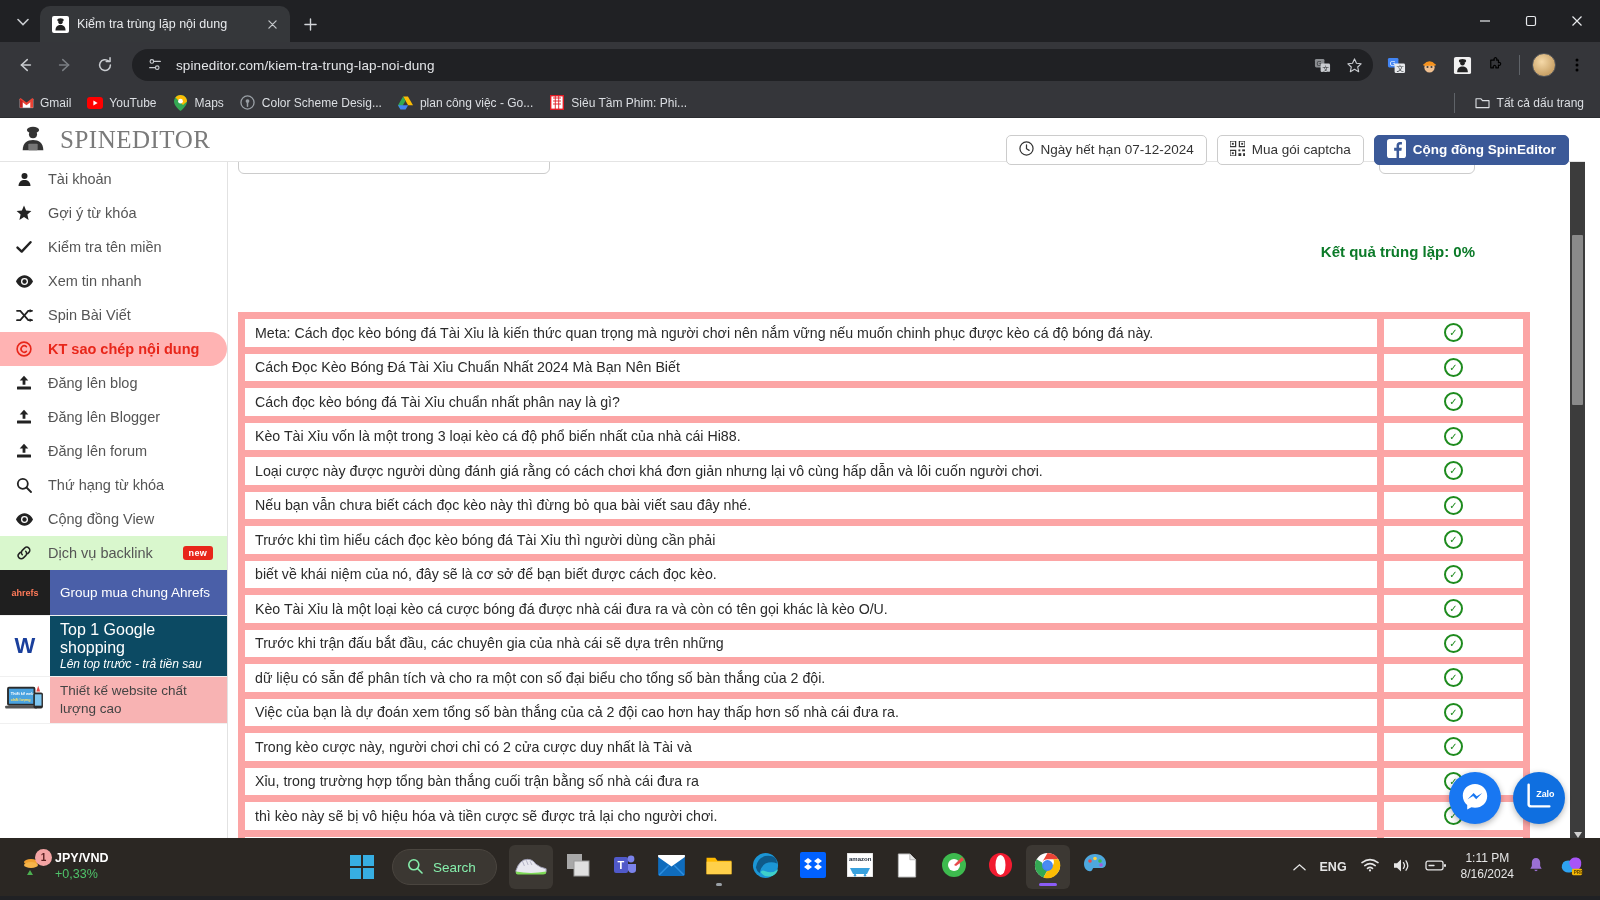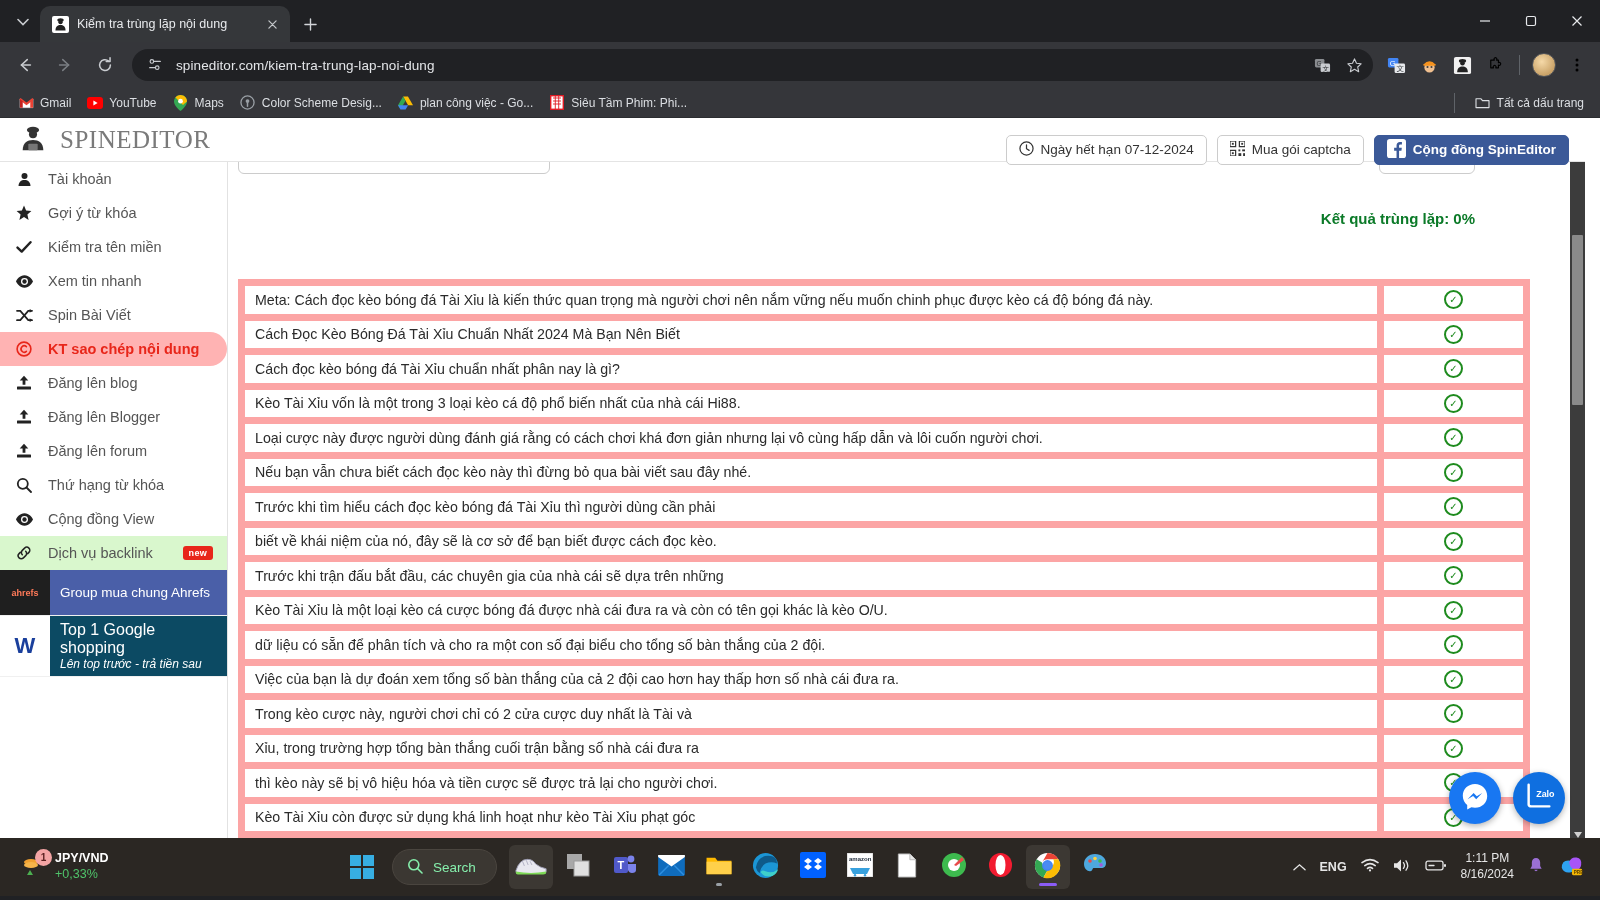--- a/index.html
+++ b/index.html
@@ -200,21 +200,21 @@
     width: 312px; height: 34px;
     border: 1px solid #ccc; border-radius: 6px; background: #fff;
   }
   .stub-btn {
     position: absolute; right: 94px; top: -24px;
     width: 96px; height: 36px;
     border: 1px solid #ccc; border-radius: 6px; background: #fff;
   }
   .result-line {
     text-align: right; padding-right: 94px;
-    color: #0b7a28; font-weight: bold; font-size: 15px;
+    color: #0b7a28; font-weight: bold; font-size: 15px; margin-top: 33px;
   }
   .spacer { height: 52px; }
 
   .tbl {
     width: 1292px; border-collapse: collapse;
     table-layout: fixed; background: #fff;
   }
   .tbl td {
     border: 7px solid #fca5a5; height: 34.5px;
     padding: 0 10px; font-size: 14.2px; color: #2b2b2b;
@@ -705,20 +705,37 @@
                 <span>Group mua chung Ahrefs</span>
               </div>
           </div>
           <div class="ad ad2">
             <div class="ad-thumb">W</div>
             <div class="ad-body">
               <span class="ad-t">Top 1 Google shopping</span>
               <span class="ad-s">Lên top trước - trả tiền sau</span>
             </div>
           </div>
+          <div class="ad ad3">
+            <div class="ad-thumb">
+              <svg width="42" height="34" viewBox="0 0 44 36">
+                <rect x="3" y="4" width="30" height="20" rx="2" fill="#2b2b2b"></rect>
+                <rect x="5" y="6" width="26" height="16" fill="#4aa3e0"></rect>
+                <text x="7" y="13" font-size="4" fill="#fff" font-family="Liberation Sans, sans-serif">Thiết kế web</text>
+                <text x="7" y="19" font-size="4" fill="#ffe066" font-family="Liberation Sans, sans-serif">chất lượng</text>
+                <rect x="1" y="24" width="34" height="3" rx="1" fill="#555"></rect>
+                <rect x="31" y="10" width="10" height="17" rx="2" fill="#2b2b2b"></rect>
+                <rect x="32.5" y="12" width="7" height="12" fill="#7fc6f0"></rect>
+                <path d="M36 3 L38 9 L34 9 Z" fill="#e84a4a"></path>
+              </svg>
+            </div>
+            <div class="ad-body">
+                <span>Thiết kế website chất lượng cao</span>
+              </div>
+          </div>
         </div>
 
         <div class="main">
           <div class="top-strip">
             <div class="stub-input"></div>
             <div class="stub-btn"></div>
           </div>
           <div class="result-line">Kết quả trùng lặp: 0%</div>
           <div class="spacer"></div>
 
@@ -750,25 +767,25 @@
               </tr>
               <tr>
                 <td>Trước khi tìm hiểu cách đọc kèo bóng đá Tài Xỉu thì người dùng cần phải</td>
                 <td class="c-status"><span class="ok-ico">✓</span></td>
               </tr>
               <tr>
                 <td>biết về khái niệm của nó, đây sẽ là cơ sở để bạn biết được cách đọc kèo.</td>
                 <td class="c-status"><span class="ok-ico">✓</span></td>
               </tr>
               <tr>
+                <td>Kèo Tài Xỉu là một loại kèo cá cược bóng đá được nhà cái đưa ra và còn có tên gọi khác là kèo O/U.</td>
+                <td class="c-status"><span class="ok-ico">✓</span></td>
+              </tr>
+              <tr>
                 <td>Trước khi trận đấu bắt đầu, các chuyên gia của nhà cái sẽ dựa trên những</td>
-                <td class="c-status"><span class="ok-ico">✓</span></td>
-              </tr>
-              <tr>
-                <td>Kèo Tài Xỉu là một loại kèo cá cược bóng đá được nhà cái đưa ra và còn có tên gọi khác là kèo O/U.</td>
                 <td class="c-status"><span class="ok-ico">✓</span></td>
               </tr>
               <tr>
                 <td>dữ liệu có sẵn để phân tích và cho ra một con số đại biểu cho tổng số bàn thắng của 2 đội.</td>
                 <td class="c-status"><span class="ok-ico">✓</span></td>
               </tr>
               <tr>
                 <td>Việc của bạn là dự đoán xem tổng số bàn thắng của cả 2 đội cao hơn hay thấp hơn số nhà cái đưa ra.</td>
                 <td class="c-status"><span class="ok-ico">✓</span></td>
               </tr>

